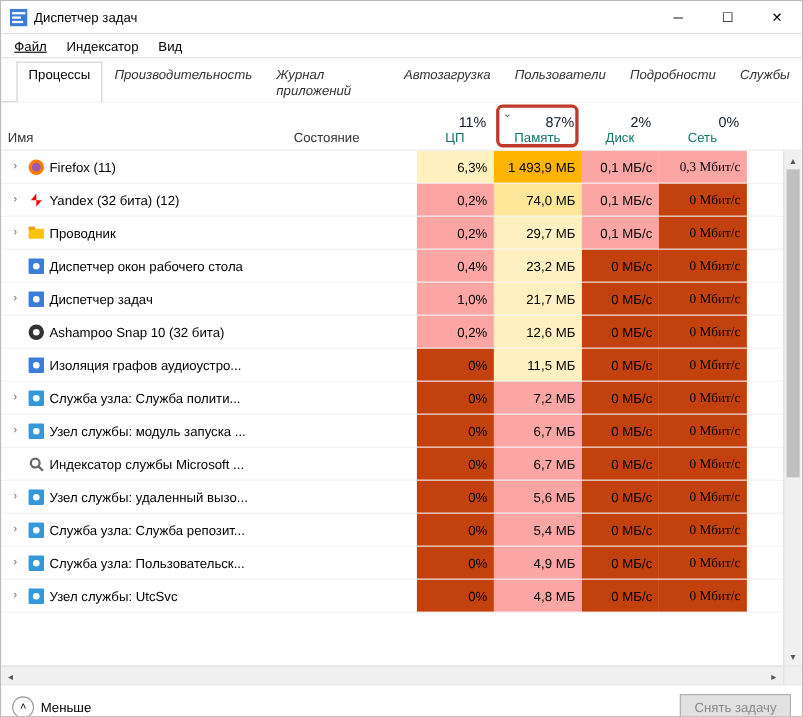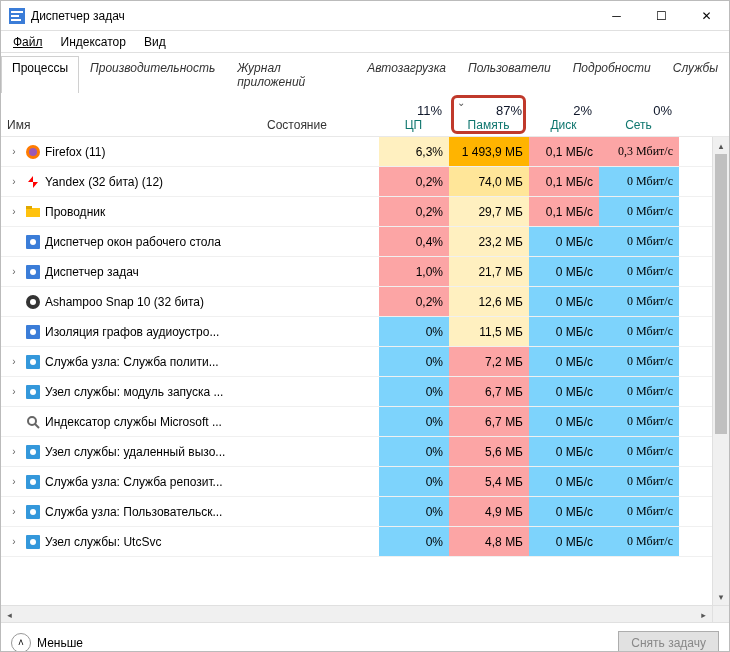--- a/index.html
+++ b/index.html
@@ -5,21 +5,21 @@
 * { box-sizing: border-box; margin: 0; padding: 0; font-family: "Segoe UI", Tahoma, sans-serif; font-size: 12px; }
 body { background: #fff; width: 730px; height: 652px; position: relative; border: 1px solid #bbb; }
 .titlebar { height: 30px; display: flex; align-items: center; padding-left: 8px; background: #fff; border-bottom: 1px solid #e0e0e0; }
 .titlebar .icon { width: 16px; height: 16px; margin-right: 6px; }
 .titlebar .title { flex: 1; font-size: 12px; color: #000; }
 .winbtns { display: flex; }
 .winbtn { width: 45px; height: 30px; display: flex; align-items: center; justify-content: center; color: #000; }
 .menubar { height: 22px; display: flex; align-items: center; padding-left: 4px; gap: 2px; border-bottom: 1px solid #e0e0e0; }
 .menuitem { padding: 2px 8px; font-size: 12px; }
 .menuitem.file { text-decoration: underline; }
-.tabbar { display: flex; border-bottom: 1px solid #d0d0d0; padding-left: 0; padding-top: 2px; }
+.tabbar { display: flex; border-bottom: 1px solid #d0d0d0; padding-left: 14px; padding-top: 2px; }
 .tab { padding: 4px 10px; border: 1px solid transparent; border-bottom: none; font-size: 12px; background: #fff; position: relative; top: 1px; }
 .tab.active { border-color: #d0d0d0; background: #fff; z-index: 2; }
 .tab:not(.active) { color: #333; font-style: italic; }
 .header { display: flex; height: 44px; border-bottom: 1px solid #e8e8e8; }
 .hcell { display: flex; flex-direction: column; justify-content: flex-end; padding: 2px 6px 4px 6px; border-right: 1px solid transparent; }
 .hcell .pct { text-align: right; font-size: 13px; color: #0f172a; }
 .hcell .lbl { text-align: center; font-size: 12px; color: #0f766e; }
 .hcell.name { flex: 0 0 260px; }
 .hcell.name .lbl { text-align: left; color: #333; }
 .hcell.state { flex: 0 0 118px; }
@@ -46,21 +46,21 @@
 .vscroll .arrow { height: 17px; display: flex; align-items: center; justify-content: center; font-size: 9px; color: #555; }
 .vscroll .thumb { position: absolute; left: 2px; right: 2px; top: 17px; height: 280px; background: #c0c0c0; }
 .hscroll { height: 17px; background: #f0f0f0; border-top: 1px solid #e0e0e0; position: relative; margin-right: 17px;}
 .hscroll .arrow { width: 17px; height: 17px; display: inline-flex; align-items: center; justify-content: center; font-size: 9px; color: #555; }
 .hscroll .arrowr { position: absolute; right: 0; top: 0; }
 .footer { height: 40px; border-top: 1px solid #e0e0e0; display: flex; align-items: center; padding: 0 10px; }
 .fewer { display: flex; align-items: center; gap: 6px; flex: 1; }
 .fewer .circ { width: 20px; height: 20px; border: 1px solid #999; border-radius: 50%; display: flex; align-items: center; justify-content: center; font-size: 10px; }
 .endtask { padding: 4px 12px; border: 1px solid #adadad; background: #e1e1e1; color: #888; }
 
-.h0 { background: #7dd3fc; }
+.h0 { background: #c2410c; }
 .h1 { background: #fca5a5; }
 .h2 { background: #fff0c0; }
 .h3 { background: #ffe699; }
 .h6 { background: #ffb400; }
 .corner-sq { position:absolute; right:0; bottom:0; width:17px; height:17px; background:#f0f0f0; border-left:1px solid #e0e0e0; border-top:1px solid #e0e0e0;}
 </style>
 </head>
 <body>
 
 <div class="titlebar">

